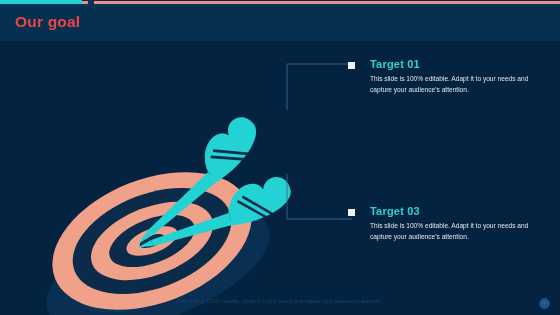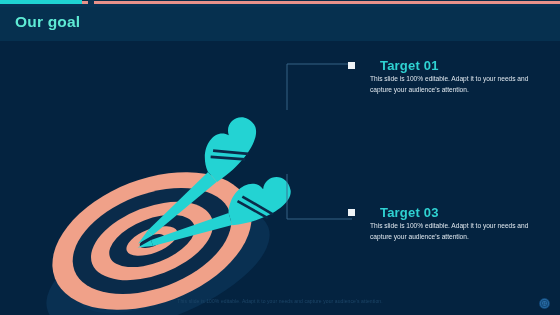--- a/index.html
+++ b/index.html
@@ -62,21 +62,21 @@
     width: 560px;
     height: 3px;
     background: #073355;
   }
   .page-title {
     position: absolute;
     left: 15px;
     top: 11px;
     font-size: 15.5px;
     font-weight: bold;
-    color: #5eead4;
+    color: #ef4444;
     letter-spacing: 0.2px;
     line-height: 22px;
   }
 
   
   .stage {
     position: absolute;
     left: 0; top: 41px;
     width: 560px;
     height: 274px;
@@ -108,23 +108,23 @@
   .bullet-sq {
     position: absolute;
     left: 0;
     top: 4px;
     width: 7px;
     height: 7px;
     background: #eef3f7;
   }
   .callout-title {
     position: absolute;
-    left: 32px;
+    left: 22px;
     top: 0px;
-    font-size: 13px;
+    font-size: 11px;
     font-weight: bold;
     color: #2fd2d2;
     letter-spacing: 0.2px;
     white-space: nowrap;
   }
   .callout-body {
     position: absolute;
     left: 22px;
     top: 16px;
     width: 168px;

